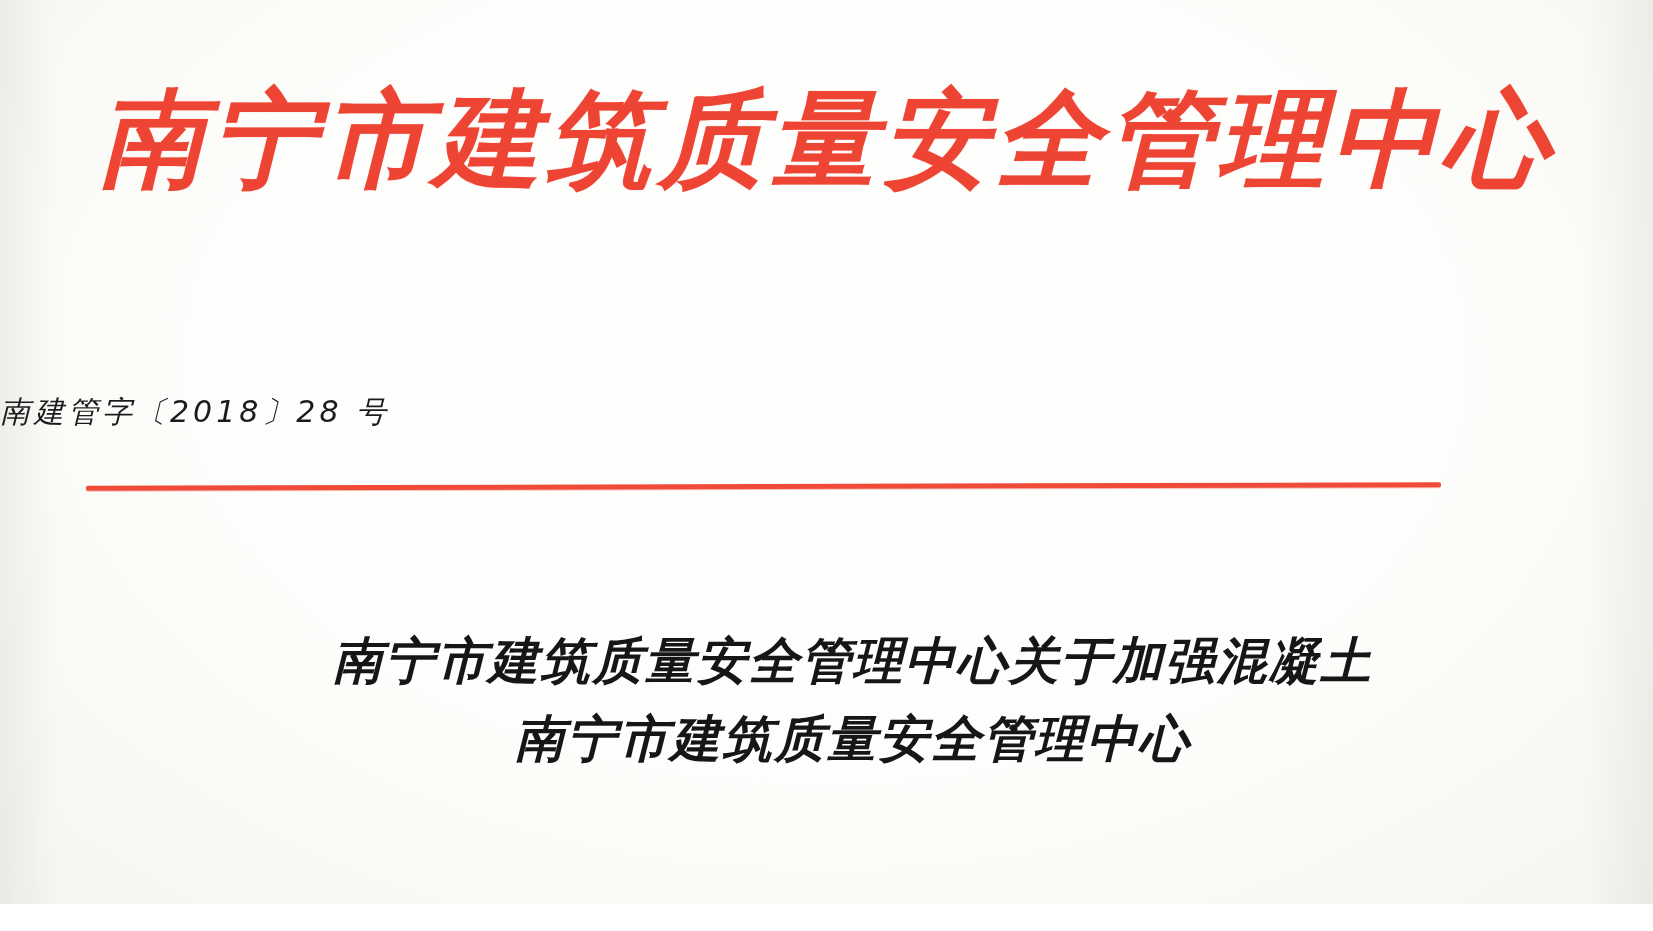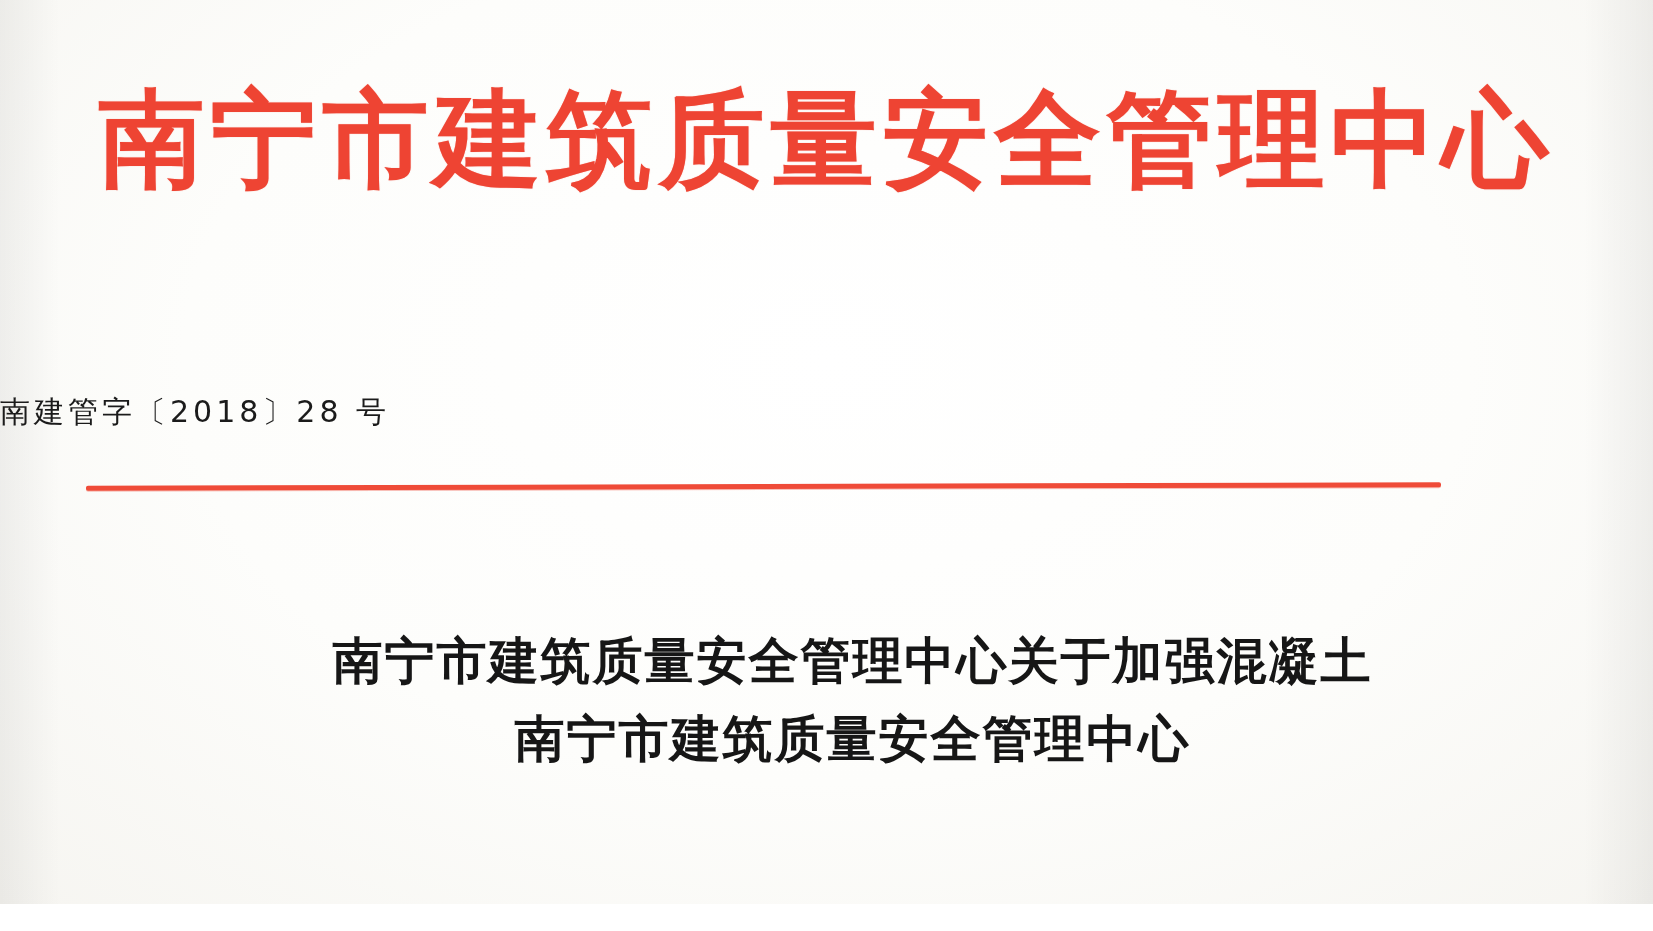--- a/index.html
+++ b/index.html
@@ -13,20 +13,21 @@
     font-family: "Liberation Serif", serif;
     overflow: hidden;
   }
   .page {
     position: relative;
     width: 1653px;
     height: 904px;
     background:
       radial-gradient(ellipse at 50% 40%, #ffffff 0%, #fdfdfb 55%, #f6f5f1 100%);
     box-sizing: border-box;
+    font-style: italic;
   }
   
   .page::before {
     content: "";
     position: absolute;
     left: 0; top: 0; bottom: 0;
     width: 60px;
     background: linear-gradient(to right, rgba(0,0,0,0.05), rgba(0,0,0,0));
     pointer-events: none;
   }

